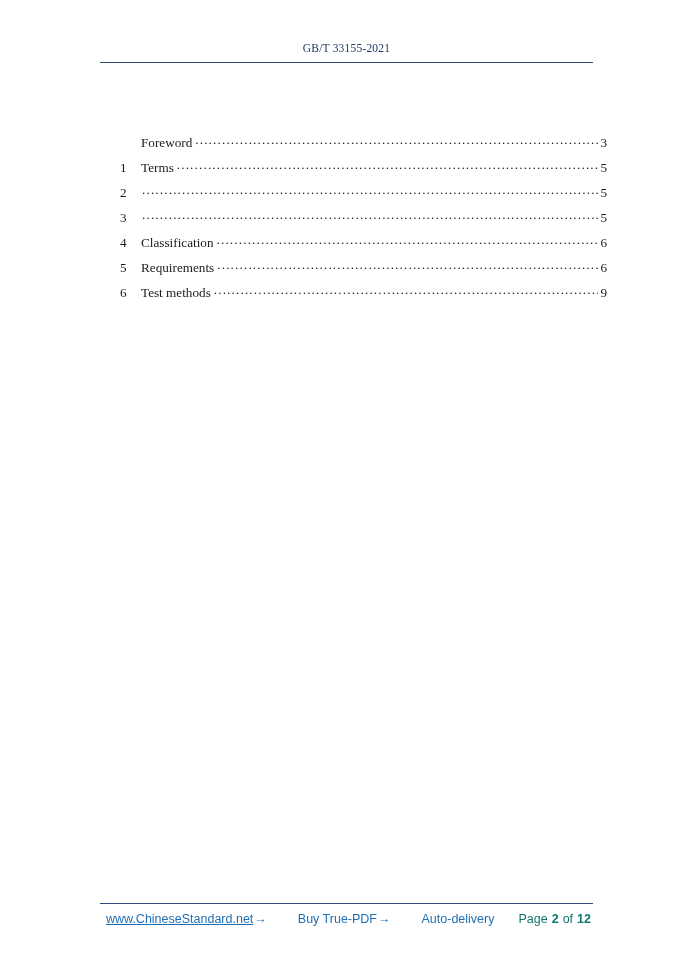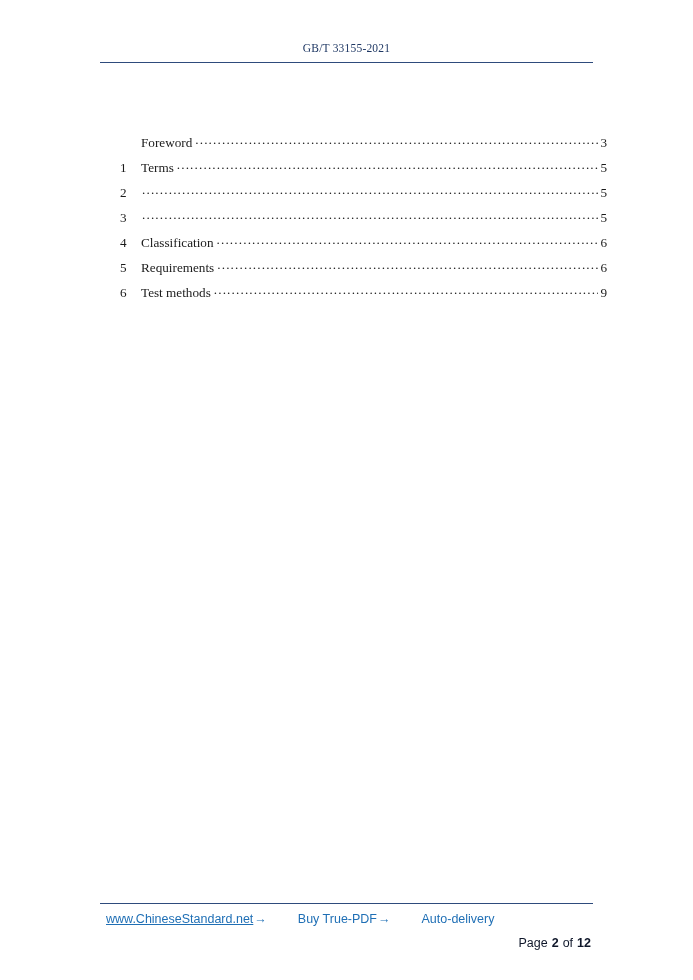--- a/index.html
+++ b/index.html
@@ -140,22 +140,21 @@
   .footer-plain {
     color: #1f6fb5;
     text-decoration: none;
     padding-left: 30px;
   }
   .footer-right {
     position: absolute;
     right: 2px;
     top: 0;
     white-space: nowrap;
-    color: #0f172a;
-    margin-top: 24px;
+    color: #0f766e;
   }
   .footer-right b {
     font-weight: bold;
   }
   .fr-part { display: inline-block; }
   .fr-gap { display: inline-block; width: 4px; }
 </style>
 </head>
 <body>
 

